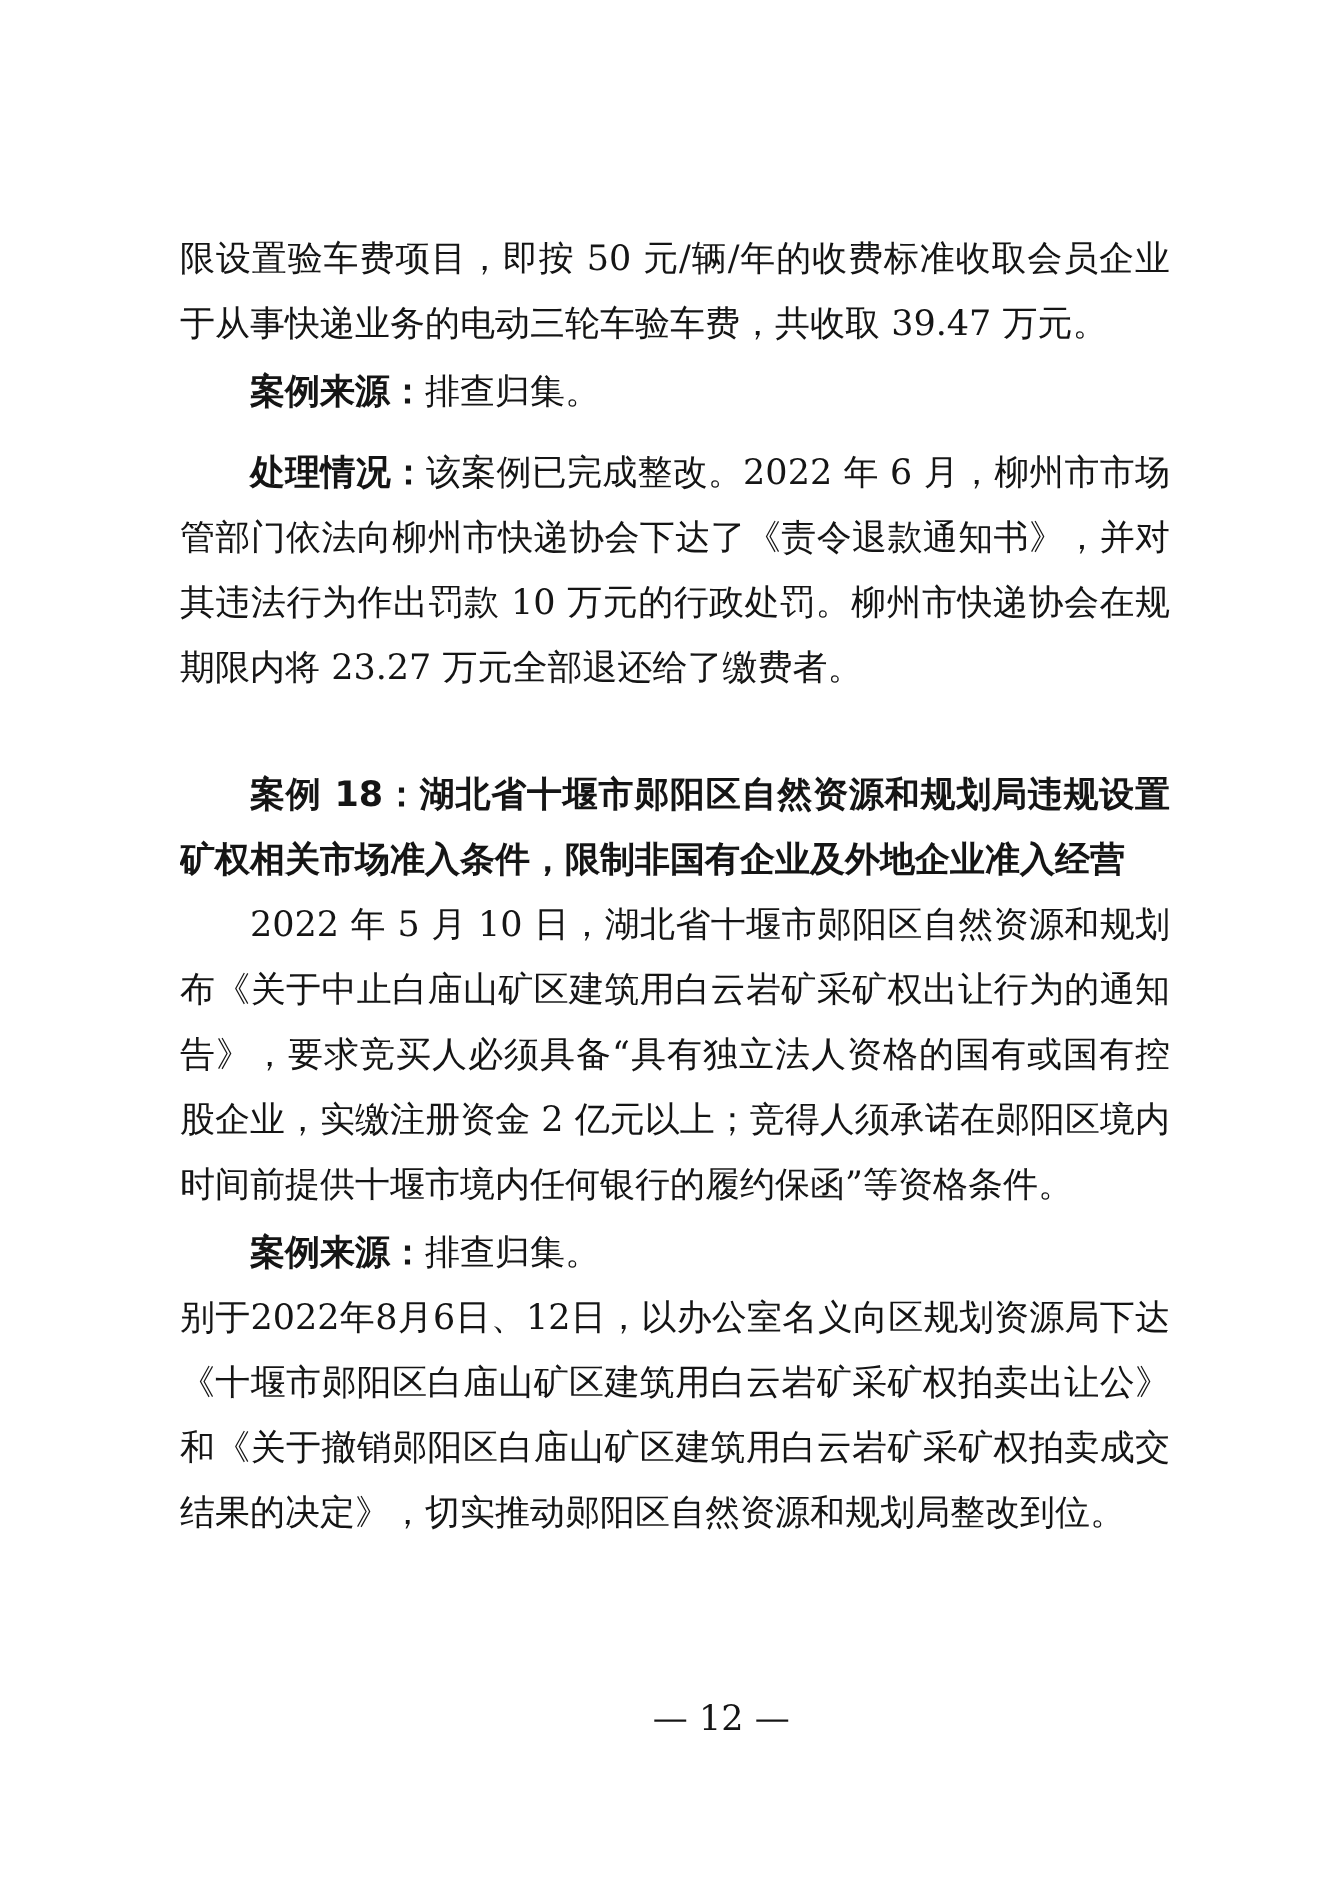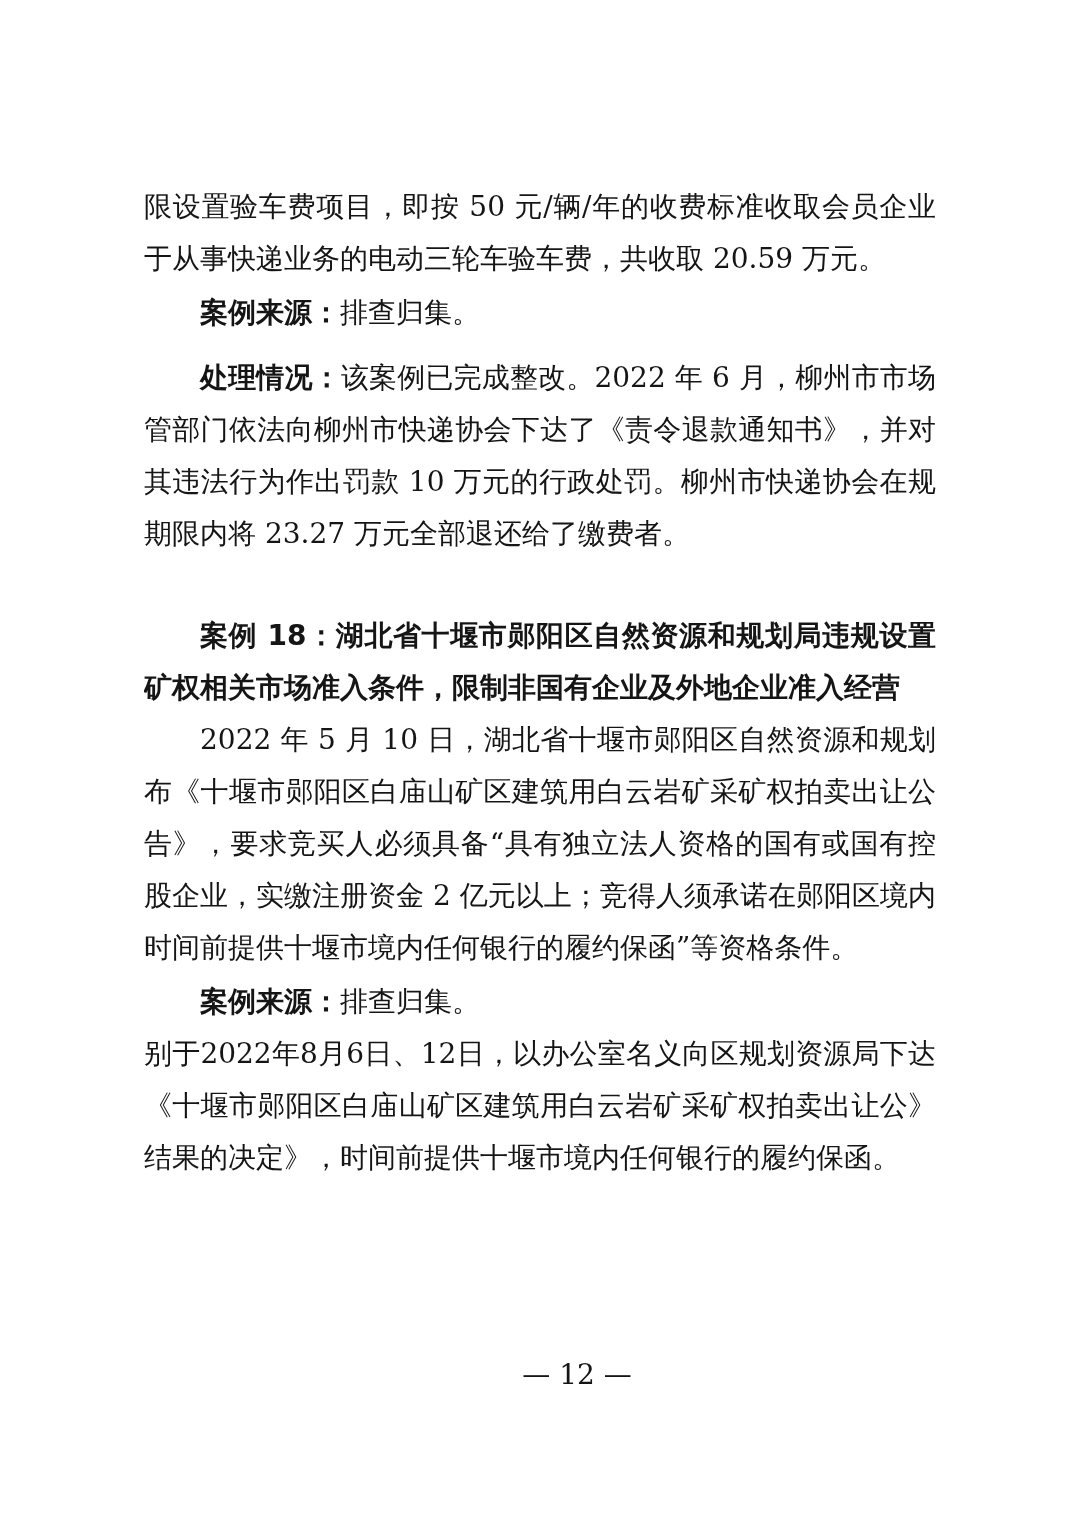--- a/index.html
+++ b/index.html
@@ -60,40 +60,41 @@
     padding-left: 40px;
   }
 </style>
 </head>
 <body>
 
 <div class="page">
   <div class="content">
 
     <div class="line fill">限设置验车费项目，即按 50 元/辆/年的收费标准收取会员企业用</div>
-    <div class="line">于从事快递业务的电动三轮车验车费，共收取 20.59 万元。</div>
+    <div class="line">于从事快递业务的电动三轮车验车费，共收取 39.47 万元。</div>
 
     <div class="line indent gap-small"><span class="label">案例来源：</span><span>排查归集。</span></div>
 
     <div class="line fill indent gap-para"><span class="label">处理情况：</span><span>该案例已完成整改。2022 年 6 月，柳州市市场监</span></div>
     <div class="line fill">管部门依法向柳州市快递协会下达了《责令退款通知书》，并对</div>
     <div class="line fill">其违法行为作出罚款 10 万元的行政处罚。柳州市快递协会在规定</div>
     <div class="line">期限内将 23.27 万元全部退还给了缴费者。</div>
 
     <div class="line fill indent case-title gap-blank">案例 18：湖北省十堰市郧阳区自然资源和规划局违规设置采</div>
     <div class="line case-title">矿权相关市场准入条件，限制非国有企业及外地企业准入经营</div>
 
     <div class="line fill indent">2022 年 5 月 10 日，湖北省十堰市郧阳区自然资源和规划局发</div>
-    <div class="line fill">布《十堰市郧阳区白庙山矿区建筑用白云岩矿采矿权拍卖出让公</div>
+    <div class="line fill">布《关于中止白庙山矿区建筑用白云岩矿采矿权出让行为的通知</div>
     <div class="line fill">告》，要求竞买人必须具备“具有独立法人资格的国有或国有控</div>
     <div class="line fill">股企业，实缴注册资金 2 亿元以上；竞得人须承诺在郧阳区境内</div>
     <div class="line">时间前提供十堰市境内任何银行的履约保函”等资格条件。</div>
 
     <div class="line indent gap-small"><span class="label">案例来源：</span><span>排查归集。</span></div>
 
     <div class="line fill">别于2022年8月6日、12日，以办公室名义向区规划资源局下达了</div>
     <div class="line fill">《十堰市郧阳区白庙山矿区建筑用白云岩矿采矿权拍卖出让公》</div>
-    <div class="line">结果的决定》，时间前提供十堰市境内任何银行的履约保函。</div>
+    <div class="line fill">和《关于撤销郧阳区白庙山矿区建筑用白云岩矿采矿权拍卖成交</div>
+    <div class="line">结果的决定》，切实推动郧阳区自然资源和规划局整改到位。</div>
 
   </div>
 
   <div class="page-number">— 12 —</div>
 </div>
 
 </body></html>

